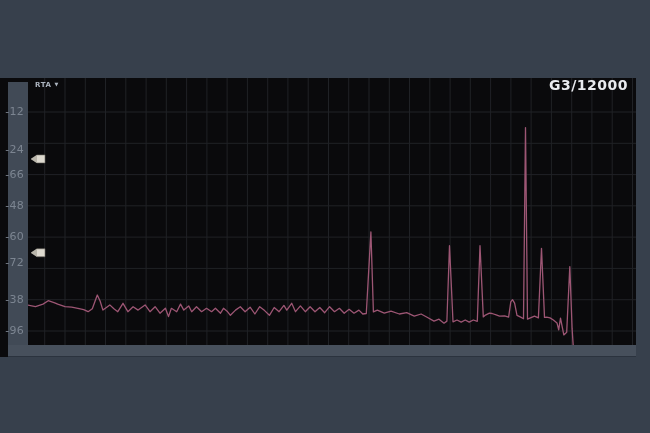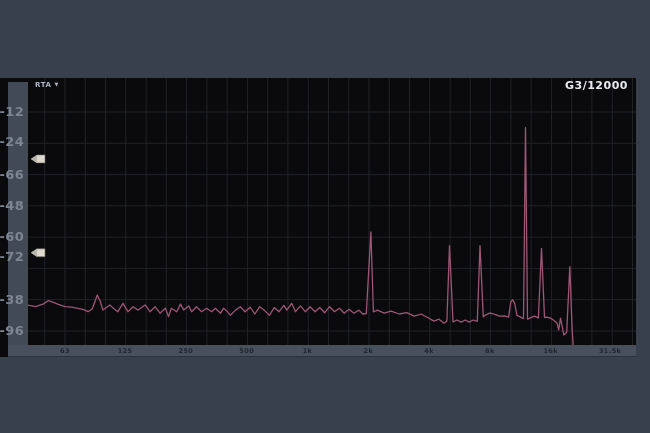--- a/index.html
+++ b/index.html
@@ -22,38 +22,38 @@
     position:absolute;left:8px;top:267px;width:628px;height:12px;
     background:#47505c;border-bottom:1px solid #2b333e;box-sizing:border-box;
   }
   .plot{
     position:absolute;left:28px;top:0;width:608px;height:267px;
     display:block;background:#0a0a0c;overflow:hidden;
   }
   .yticks{position:absolute;left:0;top:0;width:26px;height:267px;}
   .ytick{
     position:absolute;right:2px;
-    font-size:13px;font-weight:bold;color:#7c8591;
+    font-size:11px;font-weight:normal;color:#7c8591;
     letter-spacing:0.3px;line-height:8px;white-space:nowrap;
   }
   .xticks{position:absolute;left:0;top:268px;width:636px;height:11px;}
   .xtick{
     position:absolute;top:0;width:30px;text-align:center;
     font-size:6.5px;font-weight:bold;color:#1f2630;
     letter-spacing:0.4px;line-height:10px;
   }
   .rta{
     position:absolute;left:35px;top:2px;
     font-size:7px;font-weight:bold;color:#adb5c0;
     letter-spacing:0.6px;cursor:pointer;line-height:9px;
   }
   .rta .chev{font-size:5px;margin-left:3px;vertical-align:1px;}
   .preset{
     position:absolute;right:8px;top:3px;
-    font-size:11px;font-weight:bold;color:#e9ebef;
+    font-size:14px;font-weight:bold;color:#e9ebef;
     letter-spacing:0.5px;line-height:9px;margin-left:23px;
   }
 </style>
 </head>
 <body>
 
 <div class="screen">
   <div class="panel">
     <div class="gutter"></div>
     <div class="xstrip"></div>
@@ -105,39 +105,27 @@
           <polygon points="3,80.91000000000001 9,76.91000000000001 9,84.91000000000001" fill="#b9b5aa"></polygon>
         </g>
         <g>
           <polygon points="3,174.762 9,170.762 17,170.762 17,178.762 9,178.762" fill="#ddd9cf" stroke="#6a675f" stroke-width="0.6"></polygon>
           <polygon points="3,174.762 9,170.762 9,178.762" fill="#b9b5aa"></polygon>
         </g>
       </svg>
 
     <div class="yticks">
         <div class="ytick" style="top: 29.984px;">-12</div>
-        <div class="ytick" style="top: 60px;">-24</div>
+        <div class="ytick" style="top: 68px;">-24</div>
         <div class="ytick" style="top: 92.552px;">-66</div>
         <div class="ytick" style="top: 123.836px; text-align: center;">-48</div>
         <div class="ytick" style="top: 155.12px;">-60</div>
-        <div class="ytick" style="top: 175px;">-72</div>
+        <div class="ytick" style="top: 181px;">-72</div>
         <div class="ytick" style="top: 217.688px;">-38</div>
         <div class="ytick" style="top: 248.972px;">-96</div>
-      </div>
-    <div class="xticks">
-        <div class="xtick" style="left: 50px;">63</div>
-        <div class="xtick" style="left: 110.101px;">125</div>
-        <div class="xtick" style="left: 170.901px;">250</div>
-        <div class="xtick" style="left: 231.701px;">500</div>
-        <div class="xtick" style="left: 292.501px;">1k</div>
-        <div class="xtick" style="left: 353.301px;">2k</div>
-        <div class="xtick" style="left: 414.101px;">4k</div>
-        <div class="xtick" style="left: 474.901px;">8k</div>
-        <div class="xtick" style="left: 535.701px;">16k</div>
-        <div class="xtick" style="left: 595.12px;">31.5k</div>
       </div>
 
     <div class="rta">
       <span>RTA</span><span class="chev">▼</span>
     </div>
 
     <div class="preset">G3/12000</div>
   </div>
 </div>
 

